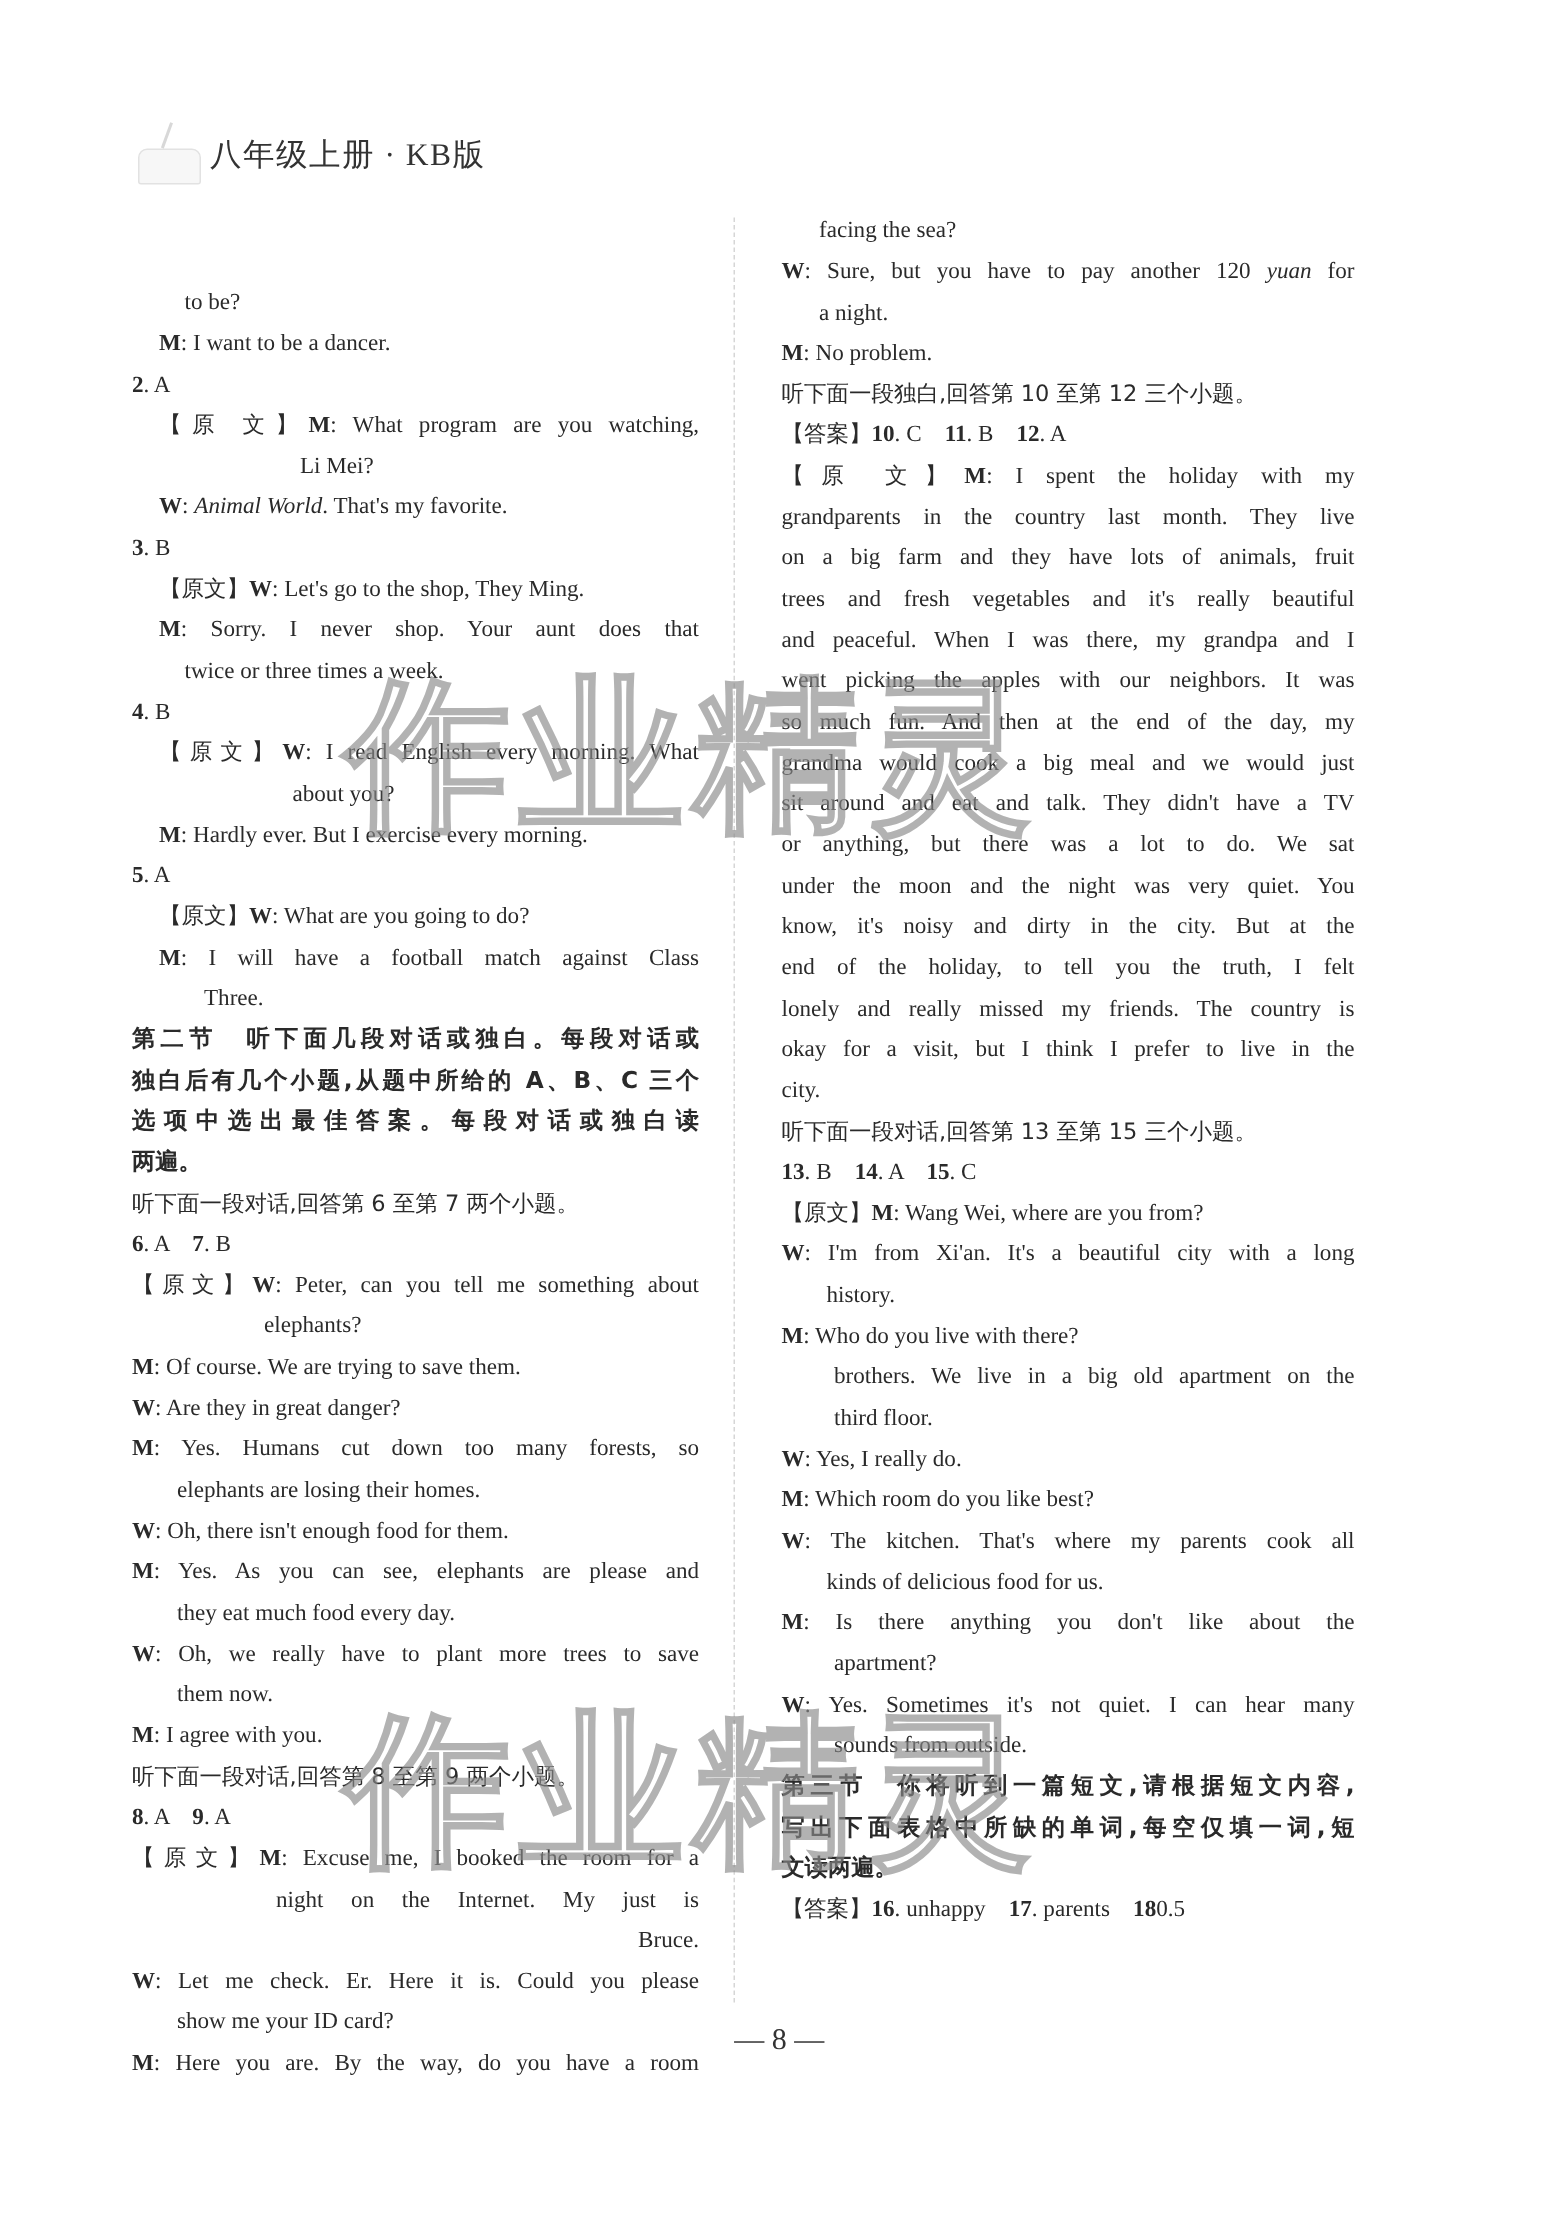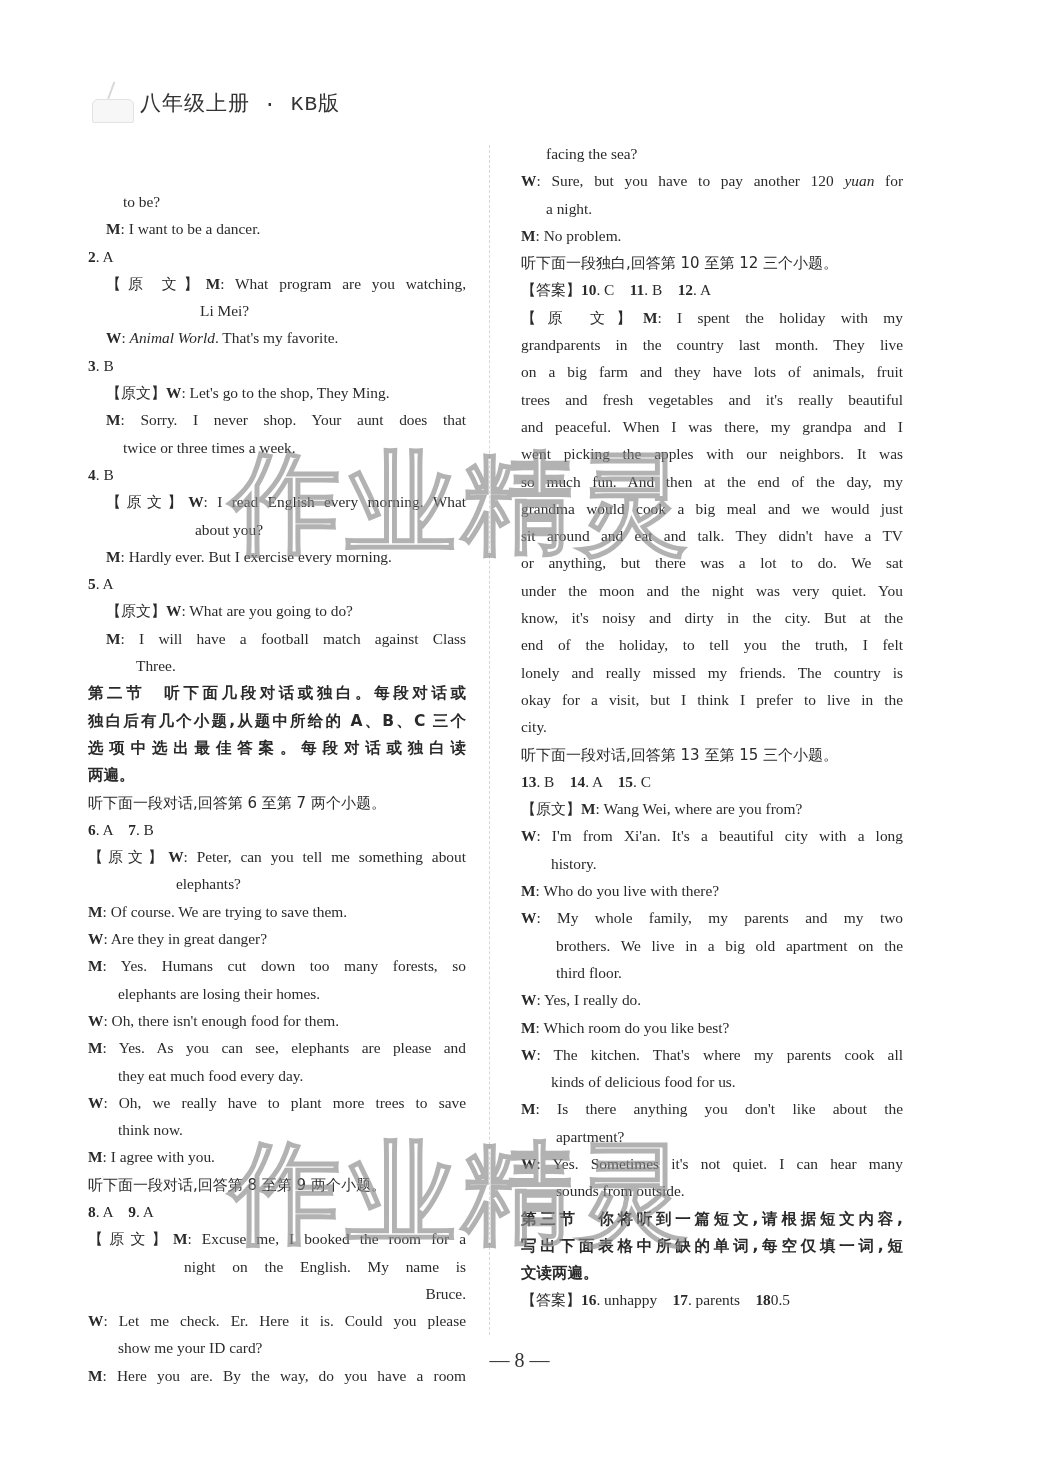--- a/index.html
+++ b/index.html
@@ -4,21 +4,21 @@
 <style>
   html, body { margin: 0; padding: 0; background: #fff; }
   body { width: 1039px; height: 1480px; position: relative; overflow: hidden;
          font-family: "Liberation Serif", "DejaVu Serif", serif; color: #2a2a2a; }
   .header { position: absolute; left: 88px; top: 78px; height: 50px; display: flex; align-items: center; }
   .logo { width: 50px; height: 48px; position: relative; margin-right: 2px; }
   .logo .book { position: absolute; left: 4px; top: 20px; width: 40px; height: 22px;
                 border: 1px solid #e2e2e2; border-radius: 6px 6px 2px 2px; background: #f7f7f7; }
   .logo .fig { position: absolute; left: 22px; top: 4px; width: 10px; height: 18px;
                border-left: 2px solid #d8d8d8; transform: rotate(20deg); }
-  .header-title { font-family: Liberation Mono, monospace; font-size: 21px; color: #333; letter-spacing: 1px; }
+  .header-title { font-family: Liberation Serif, serif; font-size: 21px; color: #333; letter-spacing: 1px; }
   .divider { position: absolute; left: 489px; top: 145px; width: 0; height: 1190px;
              border-left: 1px dashed #d6d6d6; }
   .col { position: absolute; top: 140px; font-size: 15.4px; line-height: 27.3px; }
   .col-left { left: 88px; width: 378px; margin-top: 48px; }
   .col-right { left: 521px; width: 382px; }
   .ln { white-space: nowrap; height: 27.3px; }
   .just { text-align: justify; text-align-last: justify; white-space: normal; }
   .ind1 { padding-left: 18px; }
   .ind2 { padding-left: 35px; }
   .b { font-weight: bold; }
@@ -72,26 +72,26 @@
     <div class="ln just"><span class="cn">【原文】</span><span class="b">W</span><span>: Peter, can you tell me something about</span></div>
     <div class="ln " style="padding-left: 88px;"><span>elephants?</span></div>
     <div class="ln "><span class="b">M</span><span>: Of course. We are trying to save them.</span></div>
     <div class="ln "><span class="b">W</span><span>: Are they in great danger?</span></div>
     <div class="ln just"><span class="b">M</span><span>: Yes. Humans cut down too many forests, so</span></div>
     <div class="ln " style="padding-left: 30px;"><span>elephants are losing their homes.</span></div>
     <div class="ln "><span class="b">W</span><span>: Oh, there isn't enough food for them.</span></div>
     <div class="ln just"><span class="b">M</span><span>: Yes. As you can see, elephants are please and</span></div>
     <div class="ln " style="padding-left: 30px;"><span>they eat much food every day.</span></div>
     <div class="ln just"><span class="b">W</span><span>: Oh, we really have to plant more trees to save</span></div>
-    <div class="ln " style="padding-left: 30px;"><span>think now.</span></div>
+    <div class="ln " style="padding-left: 30px;"><span>them now.</span></div>
     <div class="ln "><span class="b">M</span><span>: I agree with you.</span></div>
     <div class="ln "><span class="cn">听下面一段对话,回答第 8 至第 9 两个小题。</span></div>
     <div class="ln "><span class="b">8</span><span>. A　</span><span class="b">9</span><span>. A</span></div>
     <div class="ln just"><span class="cn">【原文】</span><span class="b">M</span><span>: Excuse me, I booked the room for a</span></div>
-    <div class="ln just" style="padding-left: 96px;"><span>night on the English. My name is</span></div>
+    <div class="ln just" style="padding-left: 96px;"><span>night on the Internet. My just is</span></div>
     <div class="ln " style="padding-left: 96px; text-align: right;"><span>Bruce.</span></div>
     <div class="ln just"><span class="b">W</span><span>: Let me check. Er. Here it is. Could you please</span></div>
     <div class="ln " style="padding-left: 30px;"><span>show me your ID card?</span></div>
     <div class="ln just"><span class="b">M</span><span>: Here you are. By the way, do you have a room</span></div>
   </div>
 <div class="col col-right" id="col-right">
     <div class="ln ind1" style="padding-left: 25px;"><span>facing the sea?</span></div>
     <div class="ln just"><span class="b">W</span><span>: Sure, but you have to pay another 120 </span><span class="i">yuan</span><span> for</span></div>
     <div class="ln " style="padding-left: 25px;"><span>a night.</span></div>
     <div class="ln "><span class="b">M</span><span>: No problem.</span></div>
@@ -112,21 +112,20 @@
     <div class="ln just"><span>end of the holiday, to tell you the truth, I felt</span></div>
     <div class="ln just"><span>lonely and really missed my friends. The country is</span></div>
     <div class="ln just"><span>okay for a visit, but I think I prefer to live in the</span></div>
     <div class="ln "><span>city.</span></div>
     <div class="ln "><span class="cn">听下面一段对话,回答第 13 至第 15 三个小题。</span></div>
     <div class="ln "><span class="b">13</span><span>. B　</span><span class="b">14</span><span>. A　</span><span class="b">15</span><span>. C</span></div>
     <div class="ln "><span class="cn">【原文】</span><span class="b">M</span><span>: Wang Wei, where are you from?</span></div>
     <div class="ln just"><span class="b">W</span><span>: I'm from Xi'an. It's a beautiful city with a long</span></div>
     <div class="ln " style="padding-left: 30px;"><span>history.</span></div>
     <div class="ln "><span class="b">M</span><span>: Who do you live with there?</span></div>
-    <div class="ln just"><span class="b">W</span><span>: My whole family, my parents and my two</span></div>
     <div class="ln just" style="padding-left: 35px;"><span>brothers. We live in a big old apartment on the</span></div>
     <div class="ln " style="padding-left: 35px;"><span>third floor.</span></div>
     <div class="ln "><span class="b">W</span><span>: Yes, I really do.</span></div>
     <div class="ln "><span class="b">M</span><span>: Which room do you like best?</span></div>
     <div class="ln just"><span class="b">W</span><span>: The kitchen. That's where my parents cook all</span></div>
     <div class="ln " style="padding-left: 30px;"><span>kinds of delicious food for us.</span></div>
     <div class="ln just"><span class="b">M</span><span>: Is there anything you don't like about the</span></div>
     <div class="ln " style="padding-left: 35px;"><span>apartment?</span></div>
     <div class="ln just"><span class="b">W</span><span>: Yes. Sometimes it's not quiet. I can hear many</span></div>
     <div class="ln " style="padding-left: 35px;"><span>sounds from outside.</span></div>

